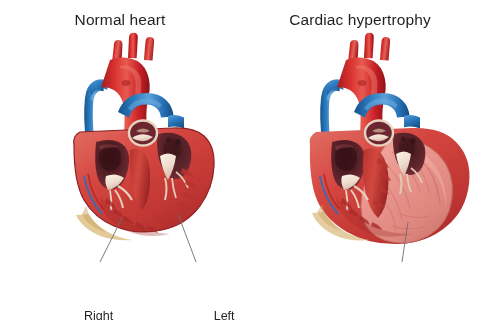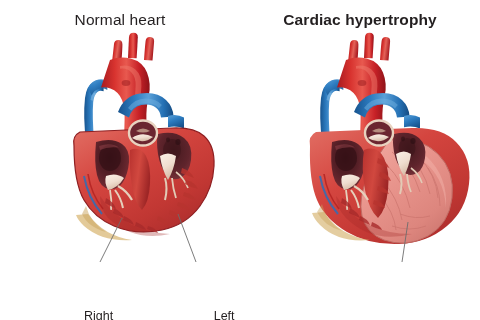--- a/index.html
+++ b/index.html
@@ -6,21 +6,21 @@
   body{
     width:480px;height:320px;
     background:#ffffff;
     font-family:"Liberation Sans", sans-serif;
     overflow:hidden;
     position:relative;
   }
   #stage{position:relative;width:480px;height:320px;border-radius:18px;}
   .panel{position:absolute;top:0;height:320px;width:240px;}
   #panel-left{left:0;}
-  #panel-right{left:240px;font-weight:bold;}
+  #panel-right{left:240px;}
   .title{
     position:absolute;top:11px;width:240px;text-align:center;
     font-size:15.5px;color:#231f20;letter-spacing:.1px;
     font-family:"Liberation Sans", sans-serif;
   }
   .caption{
     position:absolute;font-size:12.5px;color:#231f20;line-height:14.5px;
     font-family:"Liberation Sans", sans-serif;white-space:pre-line;margin-top:42px;
   }
   #cap-rv{left:84px;top:267px;text-align:left;}

